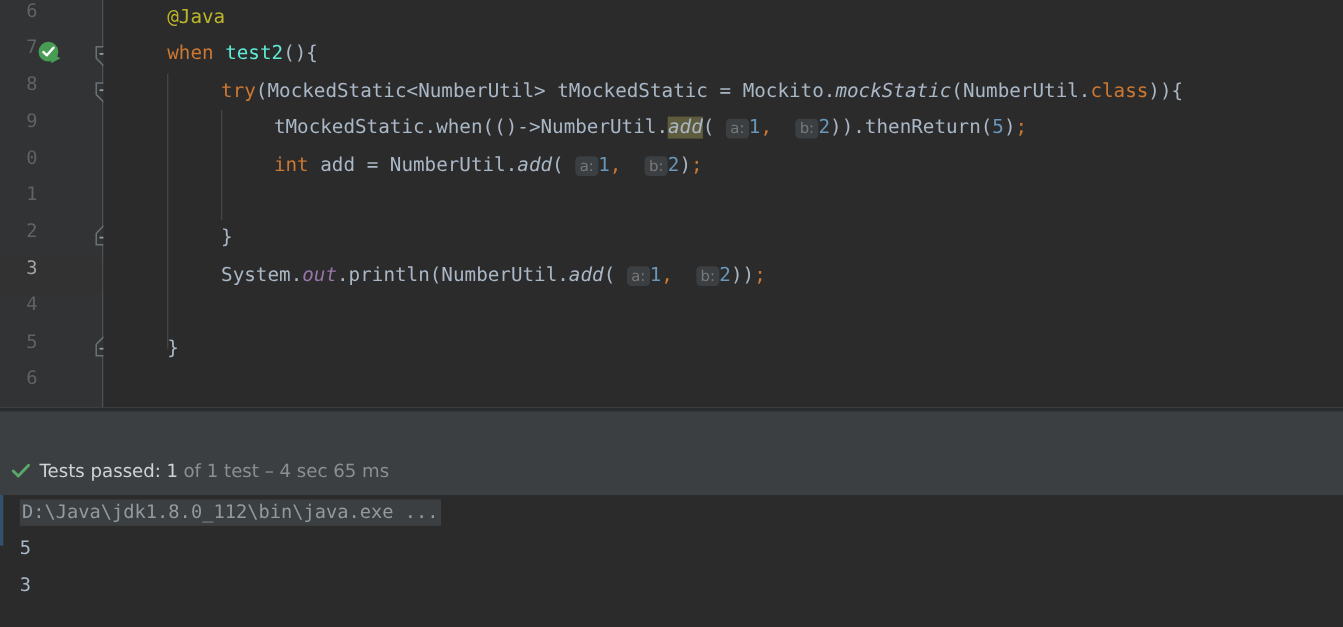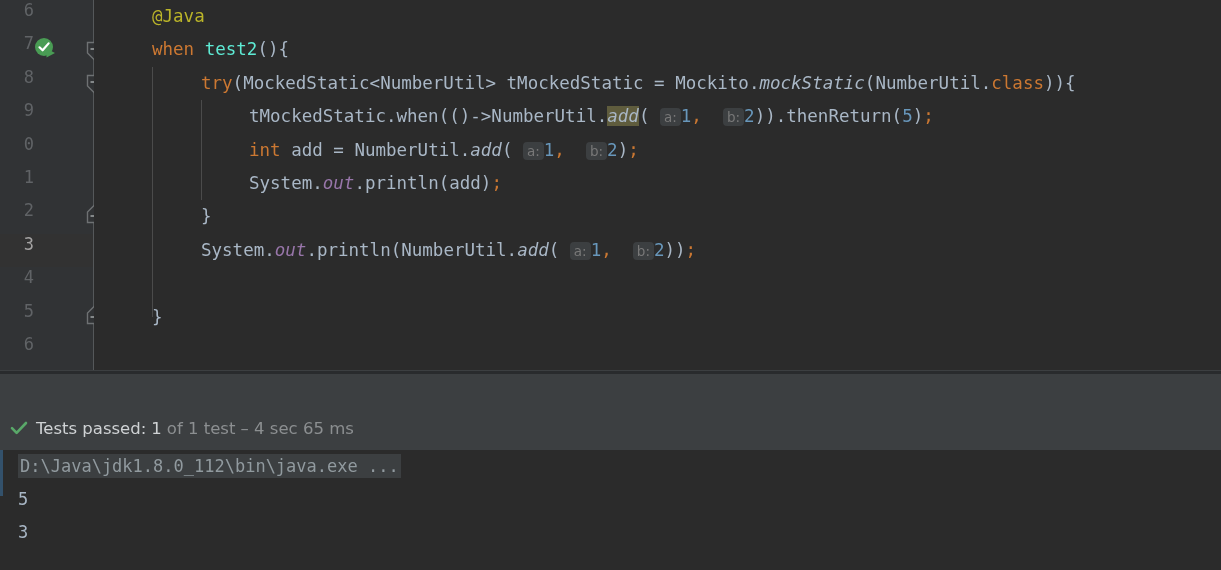--- a/index.html
+++ b/index.html
@@ -175,21 +175,20 @@
       <div class="codeline" style="top:0px;left:58px;"><span class="ann">@Java</span></div>
 
       <div class="codeline" style="top:33.4px;left:58px;"><span class="kw">when</span> <span class="fn">test2</span><span class="ident">(){</span></div>
 
       <div class="codeline" style="top:66.8px;left:107px;"><span class="kw">try</span><span class="ident">(</span><span class="ident">MockedStatic</span><span class="ident">&lt;</span><span class="ident">NumberUtil</span><span class="ident">&gt; </span><span class="ident">tMockedStatic</span><span class="ident"> = </span><span class="ident">Mockito</span><span class="ident">.</span><span class="stat">mockStatic</span><span class="ident">(</span><span class="ident">NumberUtil</span><span class="ident">.</span><span class="kw">class</span><span class="ident">)){</span></div>
 
       <div class="codeline" style="top:100.2px;left:155px;"><span class="ident">tMockedStatic</span><span class="ident">.</span><span class="ident">when</span><span class="ident">(()-&gt;</span><span class="ident">NumberUtil</span><span class="ident">.</span><span class="stat hl">add</span><span class="ident">( </span><span class="hint">a:</span><span class="num">1</span><span class="semi">,</span><span class="ident">  </span><span class="hint">b:</span><span class="num">2</span><span class="ident">)).</span><span class="ident">thenReturn</span><span class="ident">(</span><span class="num">5</span><span class="ident">)</span><span class="semi">;</span></div>
 
       <div class="codeline" style="top:133.6px;left:155px;"><span class="kw">int</span> <span class="ident">add</span><span class="ident"> = </span><span class="ident">NumberUtil</span><span class="ident">.</span><span class="stat">add</span><span class="ident">( </span><span class="hint">a:</span><span class="num">1</span><span class="semi">,</span><span class="ident">  </span><span class="hint">b:</span><span class="num">2</span><span class="ident">)</span><span class="semi">;</span></div>
 
-      <div class="codeline" style="top:167.0px;left:155px;"><span class="ident">System</span><span class="ident">.</span><span class="statf">out</span><span class="ident">.</span><span class="ident">println</span><span class="ident">(</span><span class="ident">add</span><span class="ident">)</span><span class="semi">;</span></div>
 
       <div class="codeline" style="top:200.4px;left:107px;"><span class="ident">}</span></div>
 
       <div class="codeline" style="top:233.8px;left:107px;"><span class="ident">System</span><span class="ident">.</span><span class="statf">out</span><span class="ident">.</span><span class="ident">println</span><span class="ident">(</span><span class="ident">NumberUtil</span><span class="ident">.</span><span class="stat">add</span><span class="ident">( </span><span class="hint">a:</span><span class="num">1</span><span class="semi">,</span><span class="ident">  </span><span class="hint">b:</span><span class="num">2</span><span class="ident">))</span><span class="semi">;</span></div>
 
       <div class="codeline" style="top:300.6px;left:58px;"><span class="ident">}</span></div>
 
     </div>
   </div>
 

